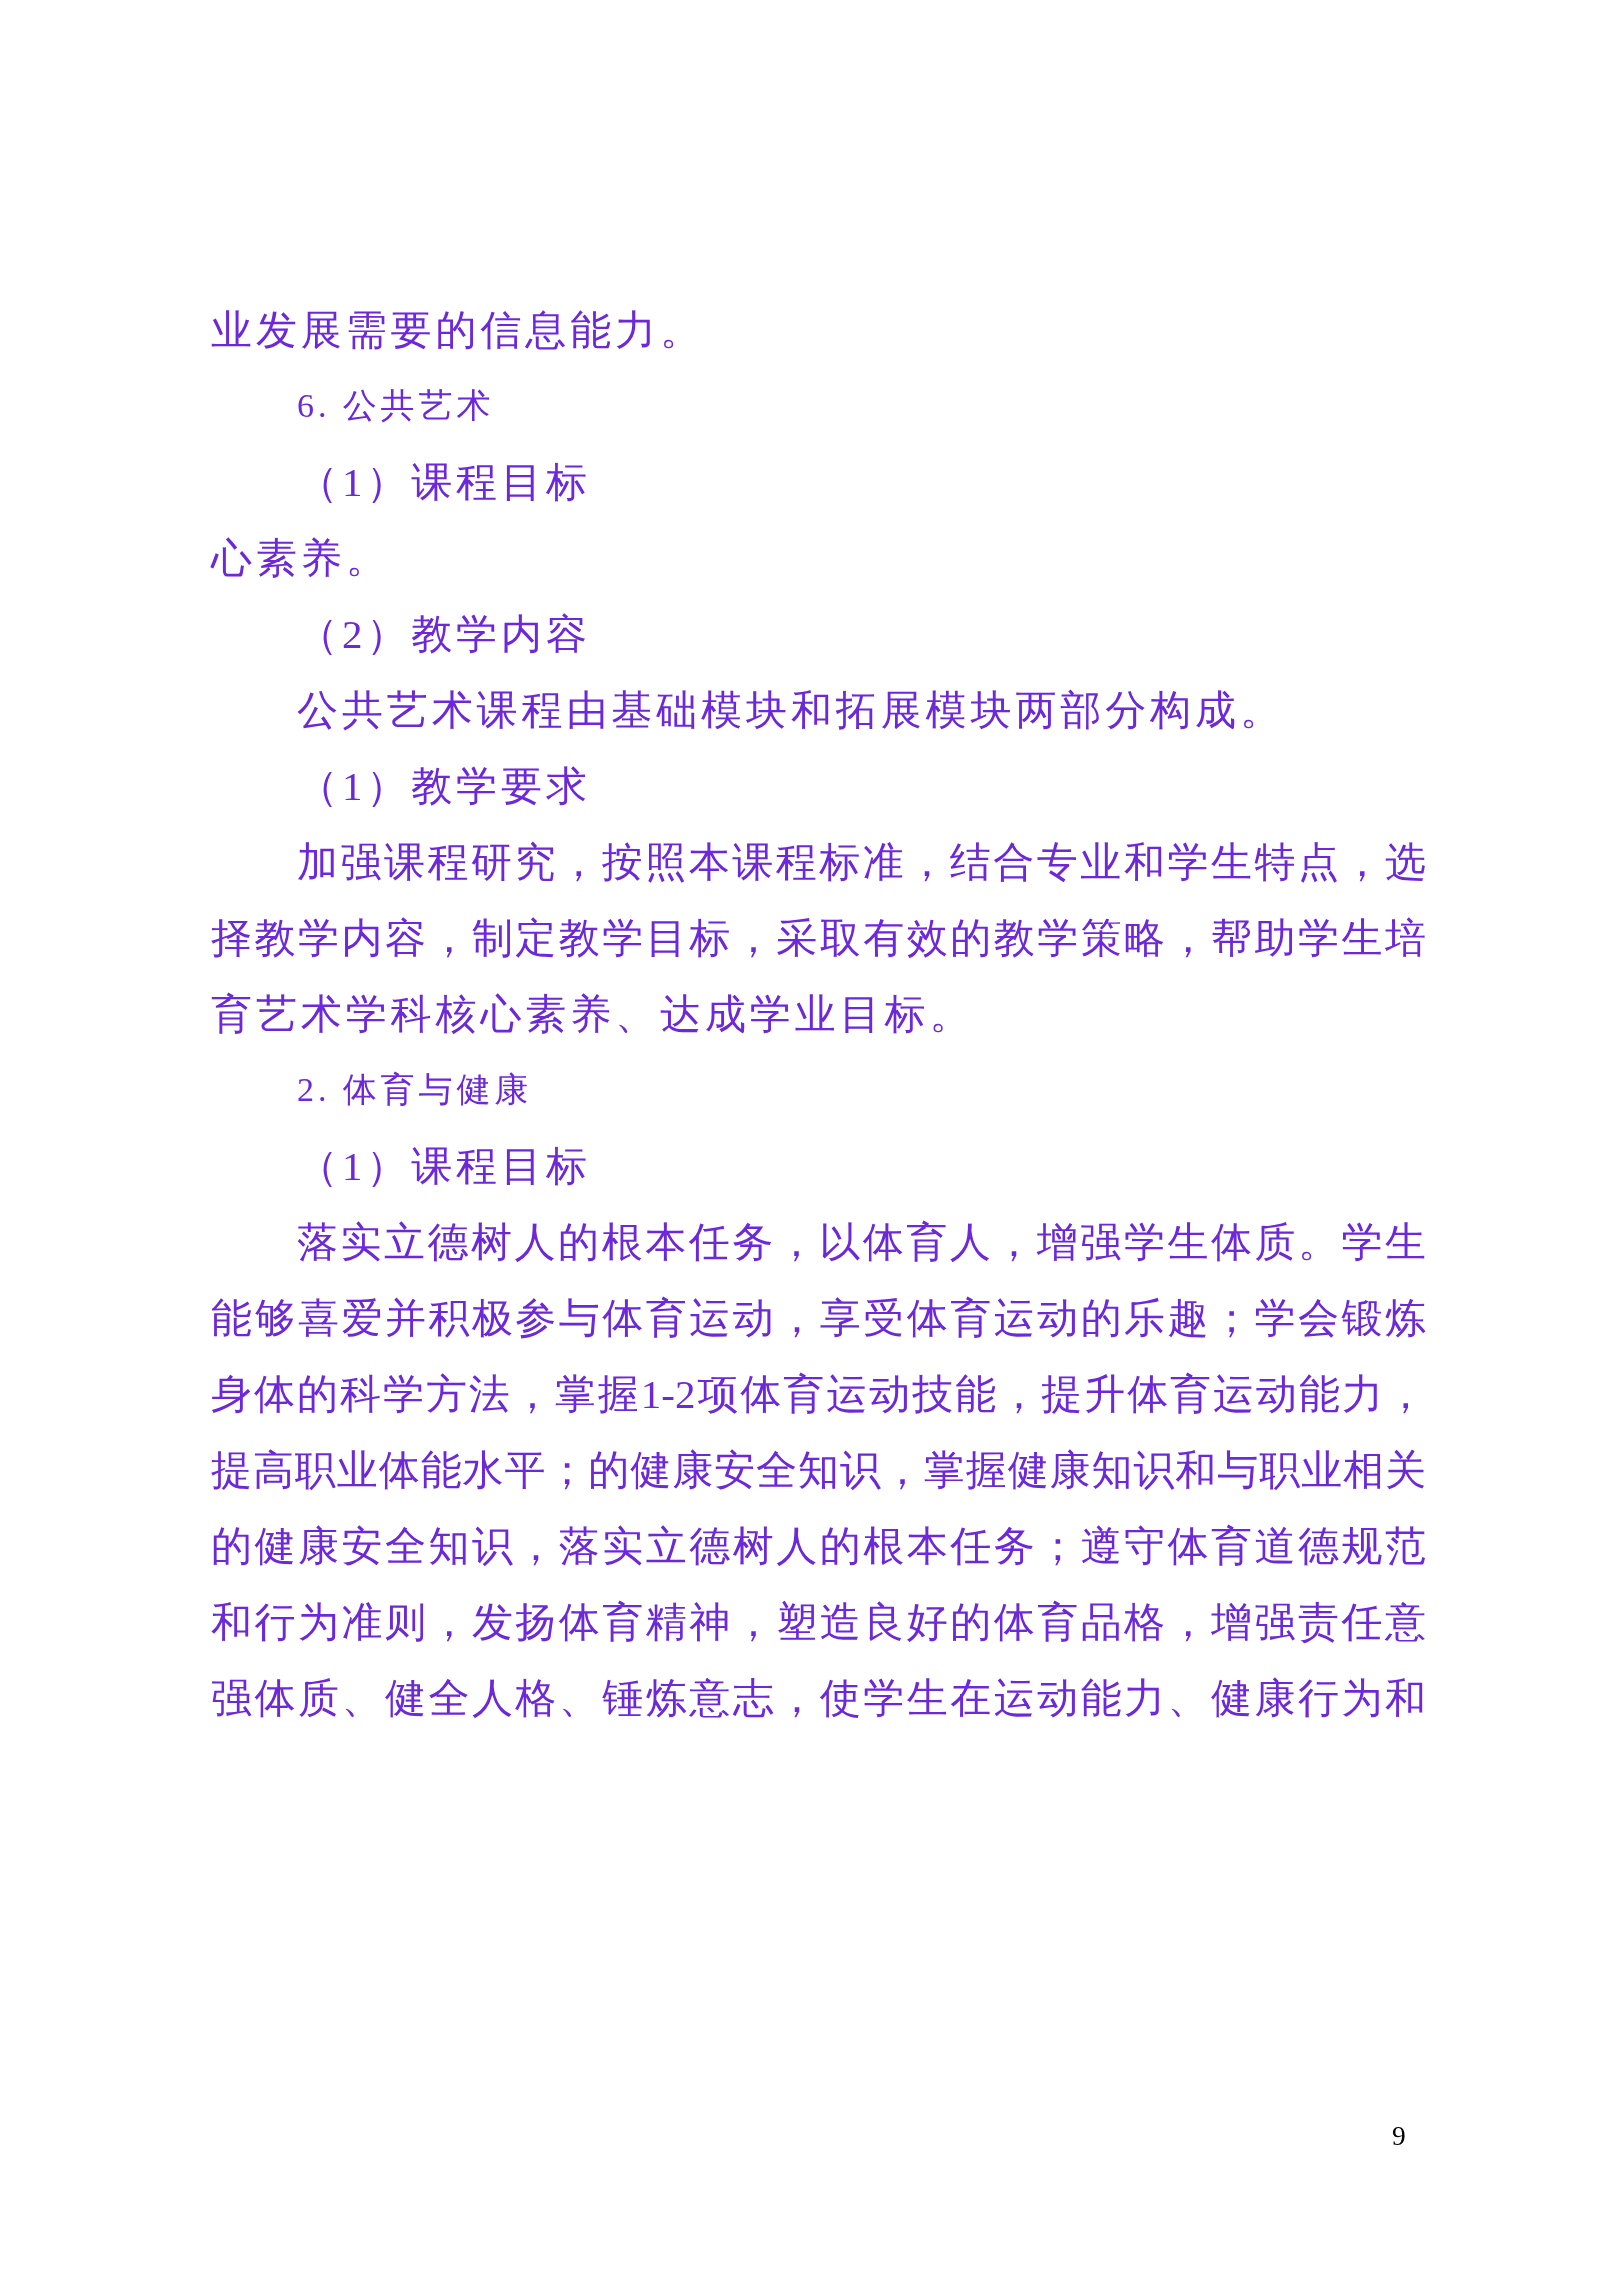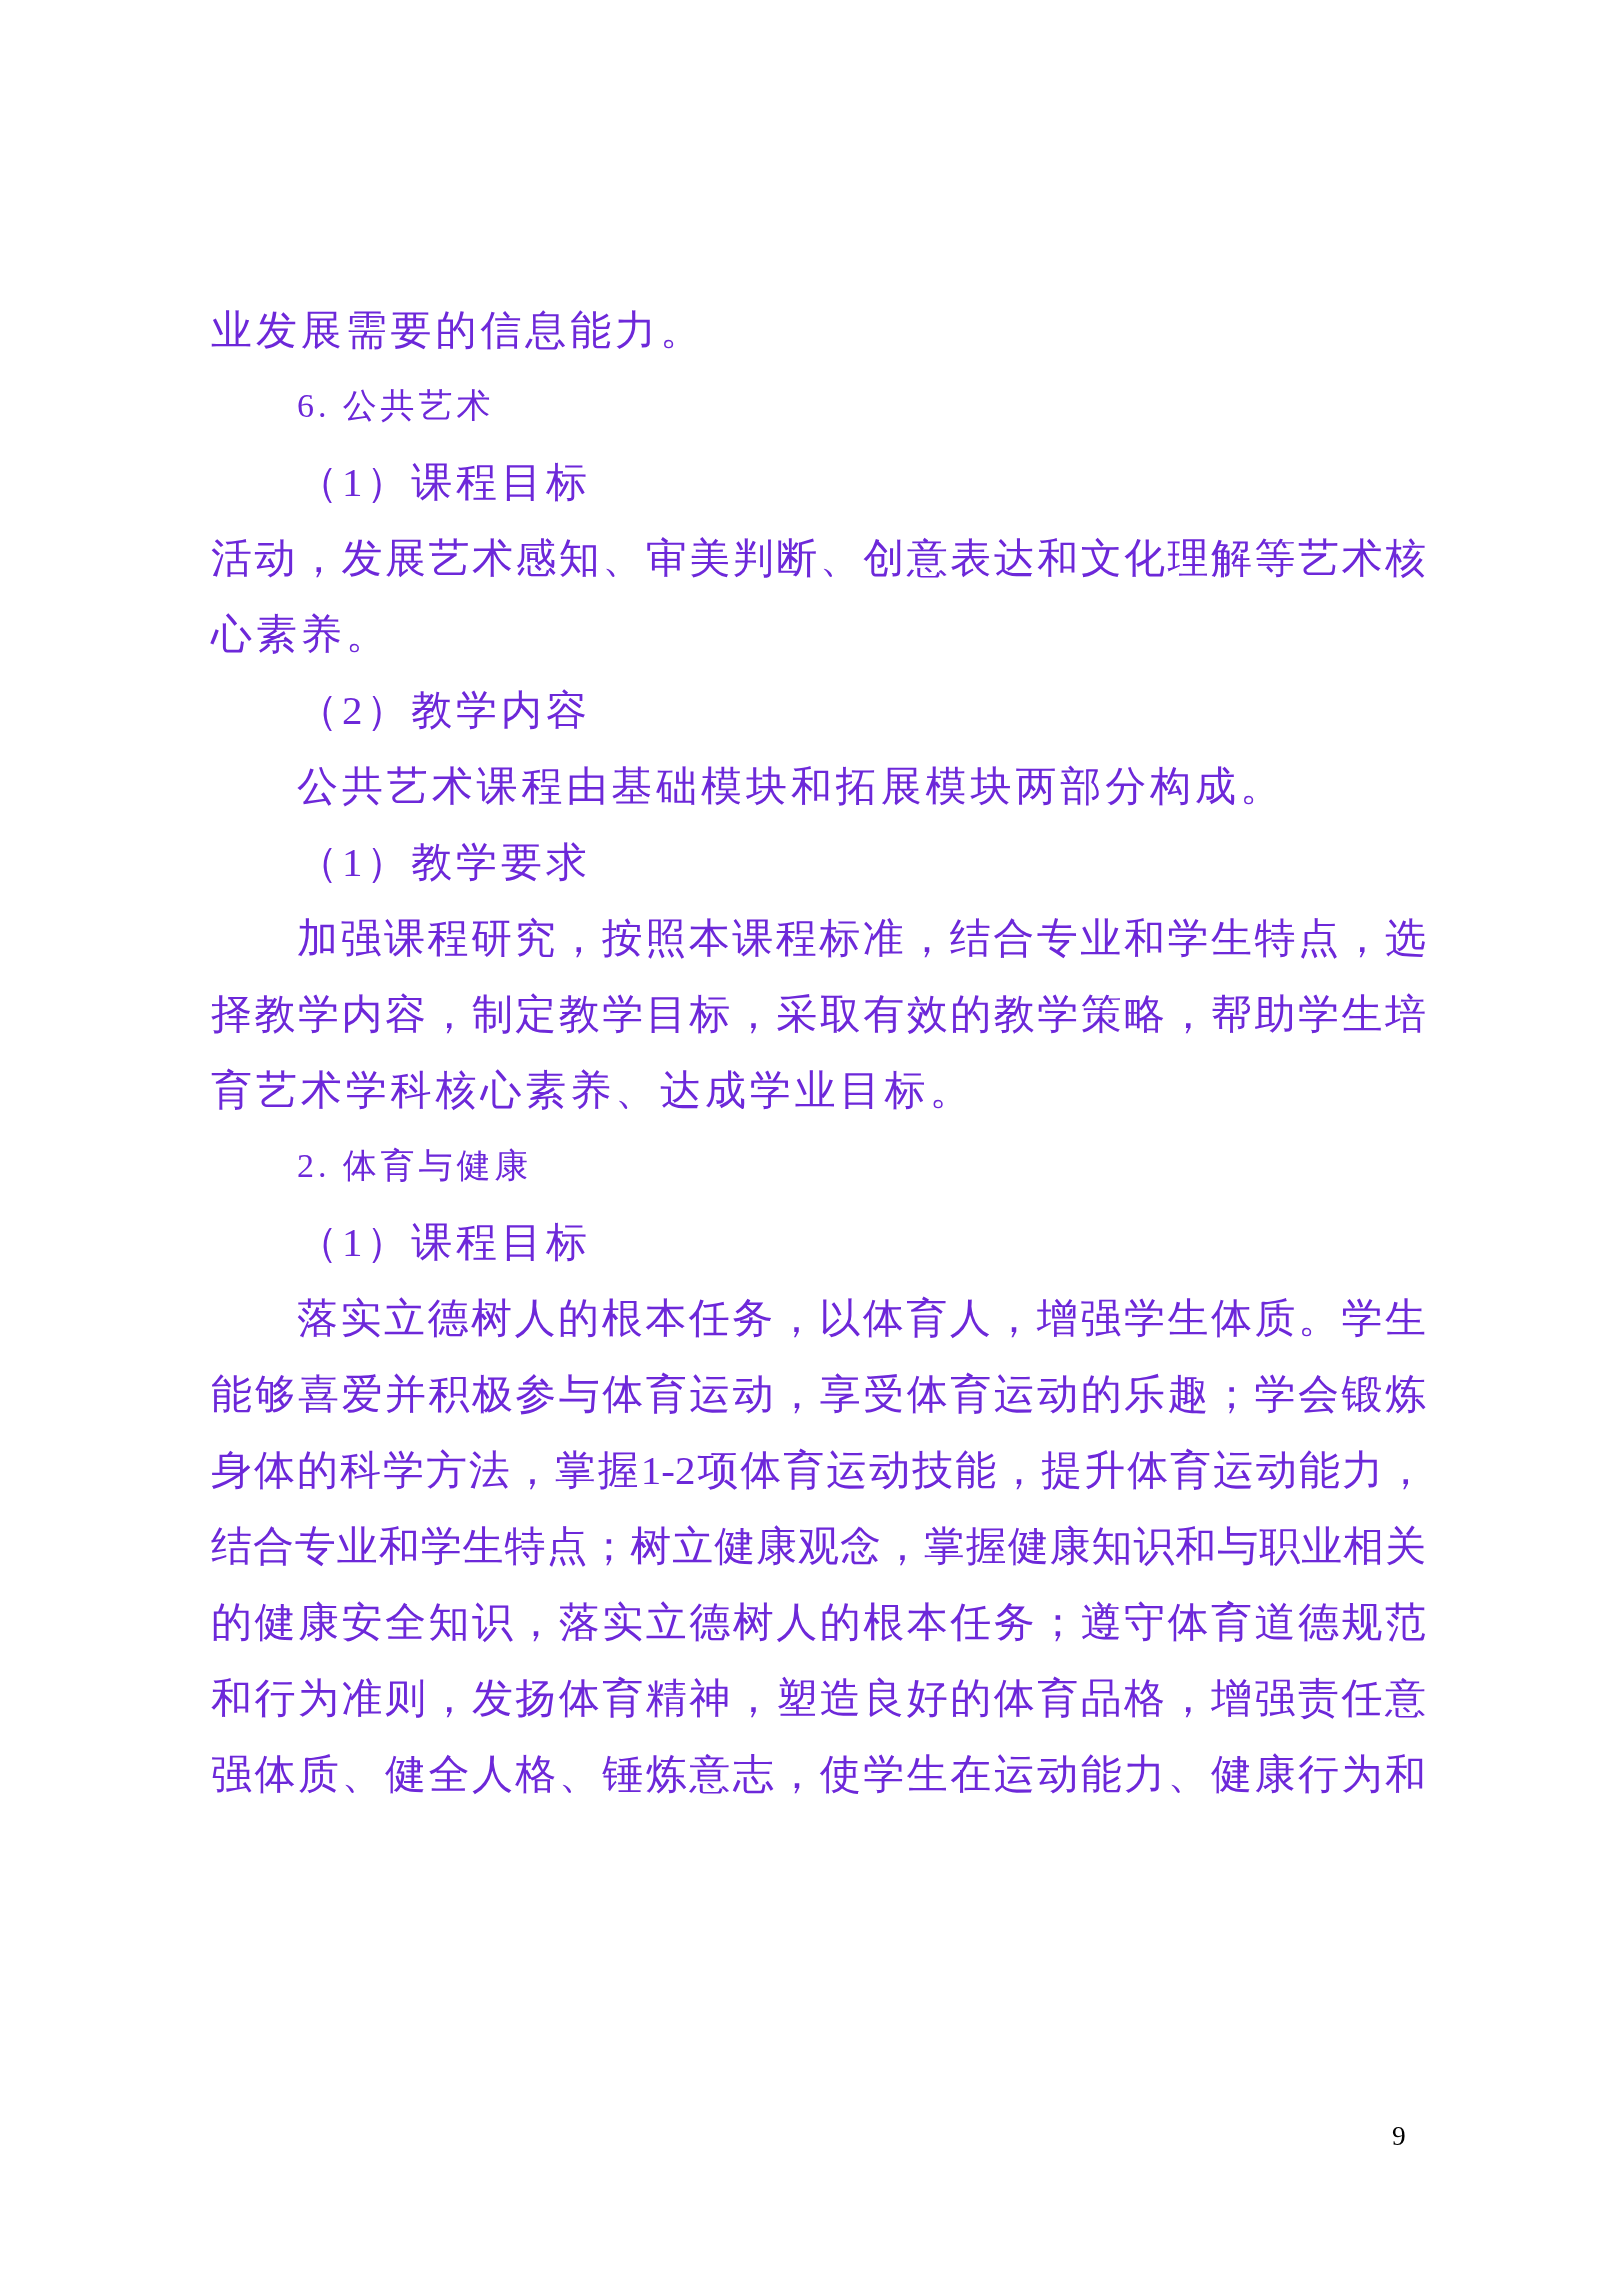--- a/index.html
+++ b/index.html
@@ -58,33 +58,32 @@
   }
 </style>
 </head>
 <body>
 
 <div class="page">
   <div class="content">
     <div class="line">业发展需要的信息能力。</div>
     <div class="line indent heading">6. 公共艺术</div>
     <div class="line indent">（1）课程目标</div>
-    <div class="line fill">活动，发展艺术感知、审美判断、创意表达和文化理解等艺术核</div>
     <div class="line">心素养。</div>
     <div class="line indent">（2）教学内容</div>
     <div class="line indent">公共艺术课程由基础模块和拓展模块两部分构成。</div>
     <div class="line indent">（1）教学要求</div>
     <div class="line indent fill">加强课程研究，按照本课程标准，结合专业和学生特点，选</div>
     <div class="line fill">择教学内容，制定教学目标，采取有效的教学策略，帮助学生培</div>
     <div class="line">育艺术学科核心素养、达成学业目标。</div>
     <div class="line indent heading">2. 体育与健康</div>
     <div class="line indent">（1）课程目标</div>
     <div class="line indent fill">落实立德树人的根本任务，以体育人，增强学生体质。学生</div>
     <div class="line fill">能够喜爱并积极参与体育运动，享受体育运动的乐趣；学会锻炼</div>
     <div class="line fill">身体的科学方法，掌握1-2项体育运动技能，提升体育运动能力，</div>
-    <div class="line fill">结合专业和学生特点；树立健康观念，掌握健康知识和与职业相关</div>
+    <div class="line fill">提高职业体能水平；的健康安全知识，掌握健康知识和与职业相关</div>
     <div class="line fill">的健康安全知识，落实立德树人的根本任务；遵守体育道德规范</div>
     <div class="line fill">和行为准则，发扬体育精神，塑造良好的体育品格，增强责任意</div>
     <div class="line fill">强体质、健全人格、锤炼意志，使学生在运动能力、健康行为和</div>
   </div>
   <div class="page-number">9</div>
 </div>
 
 
 </body></html>

